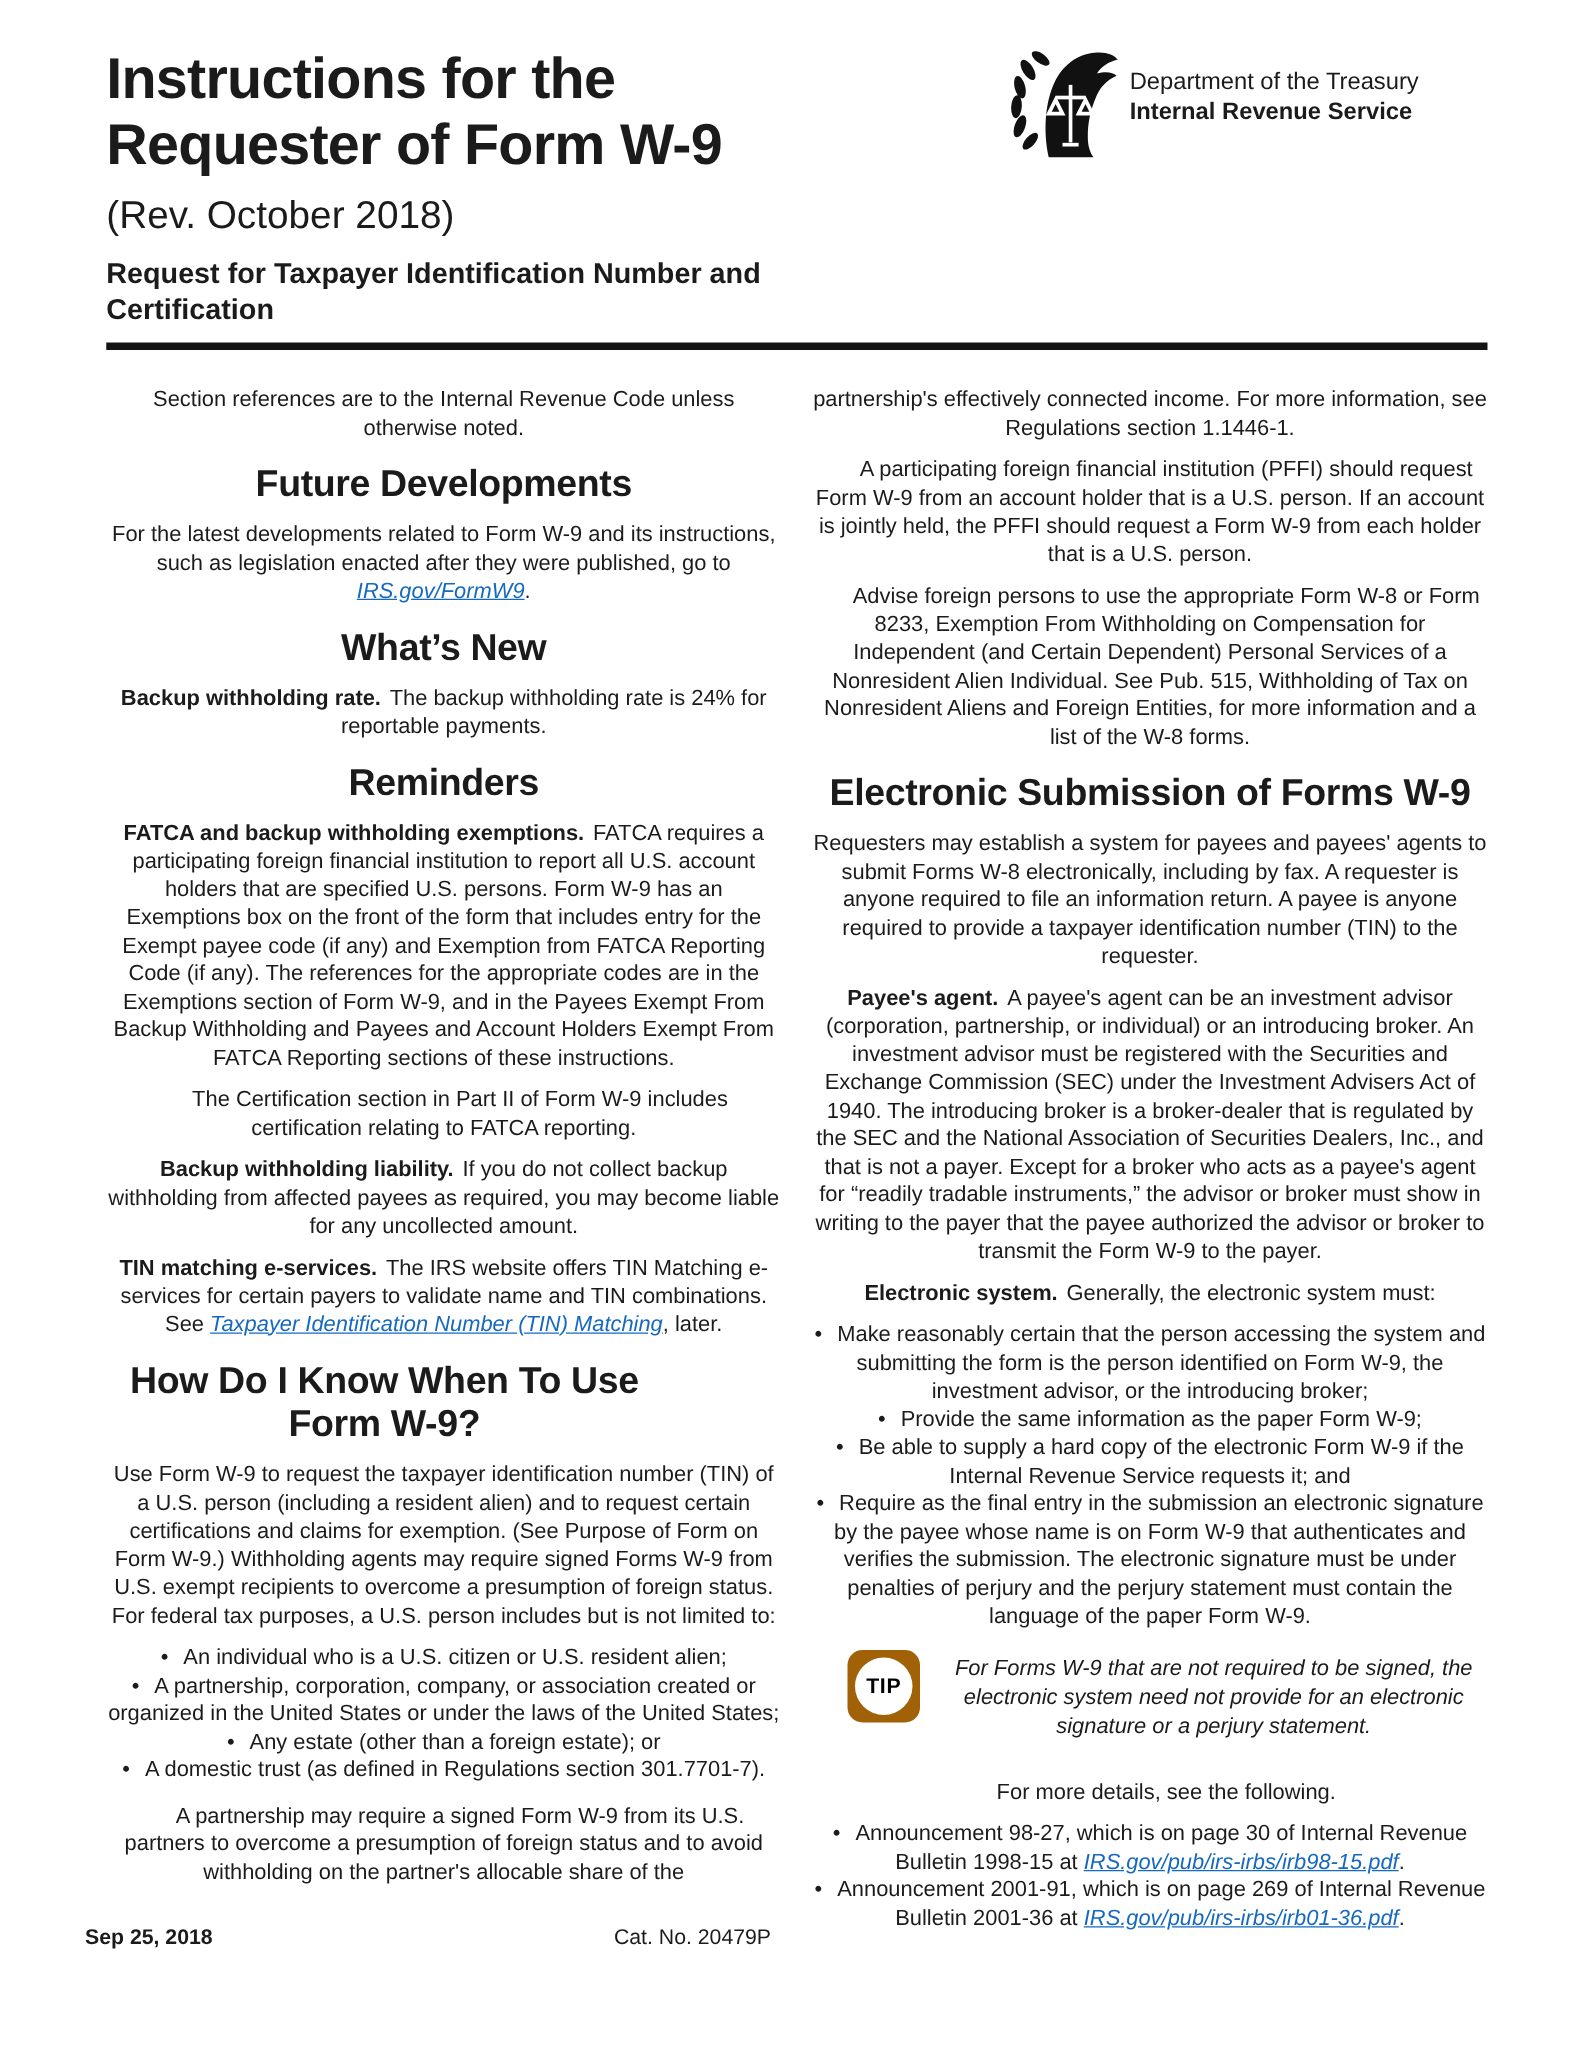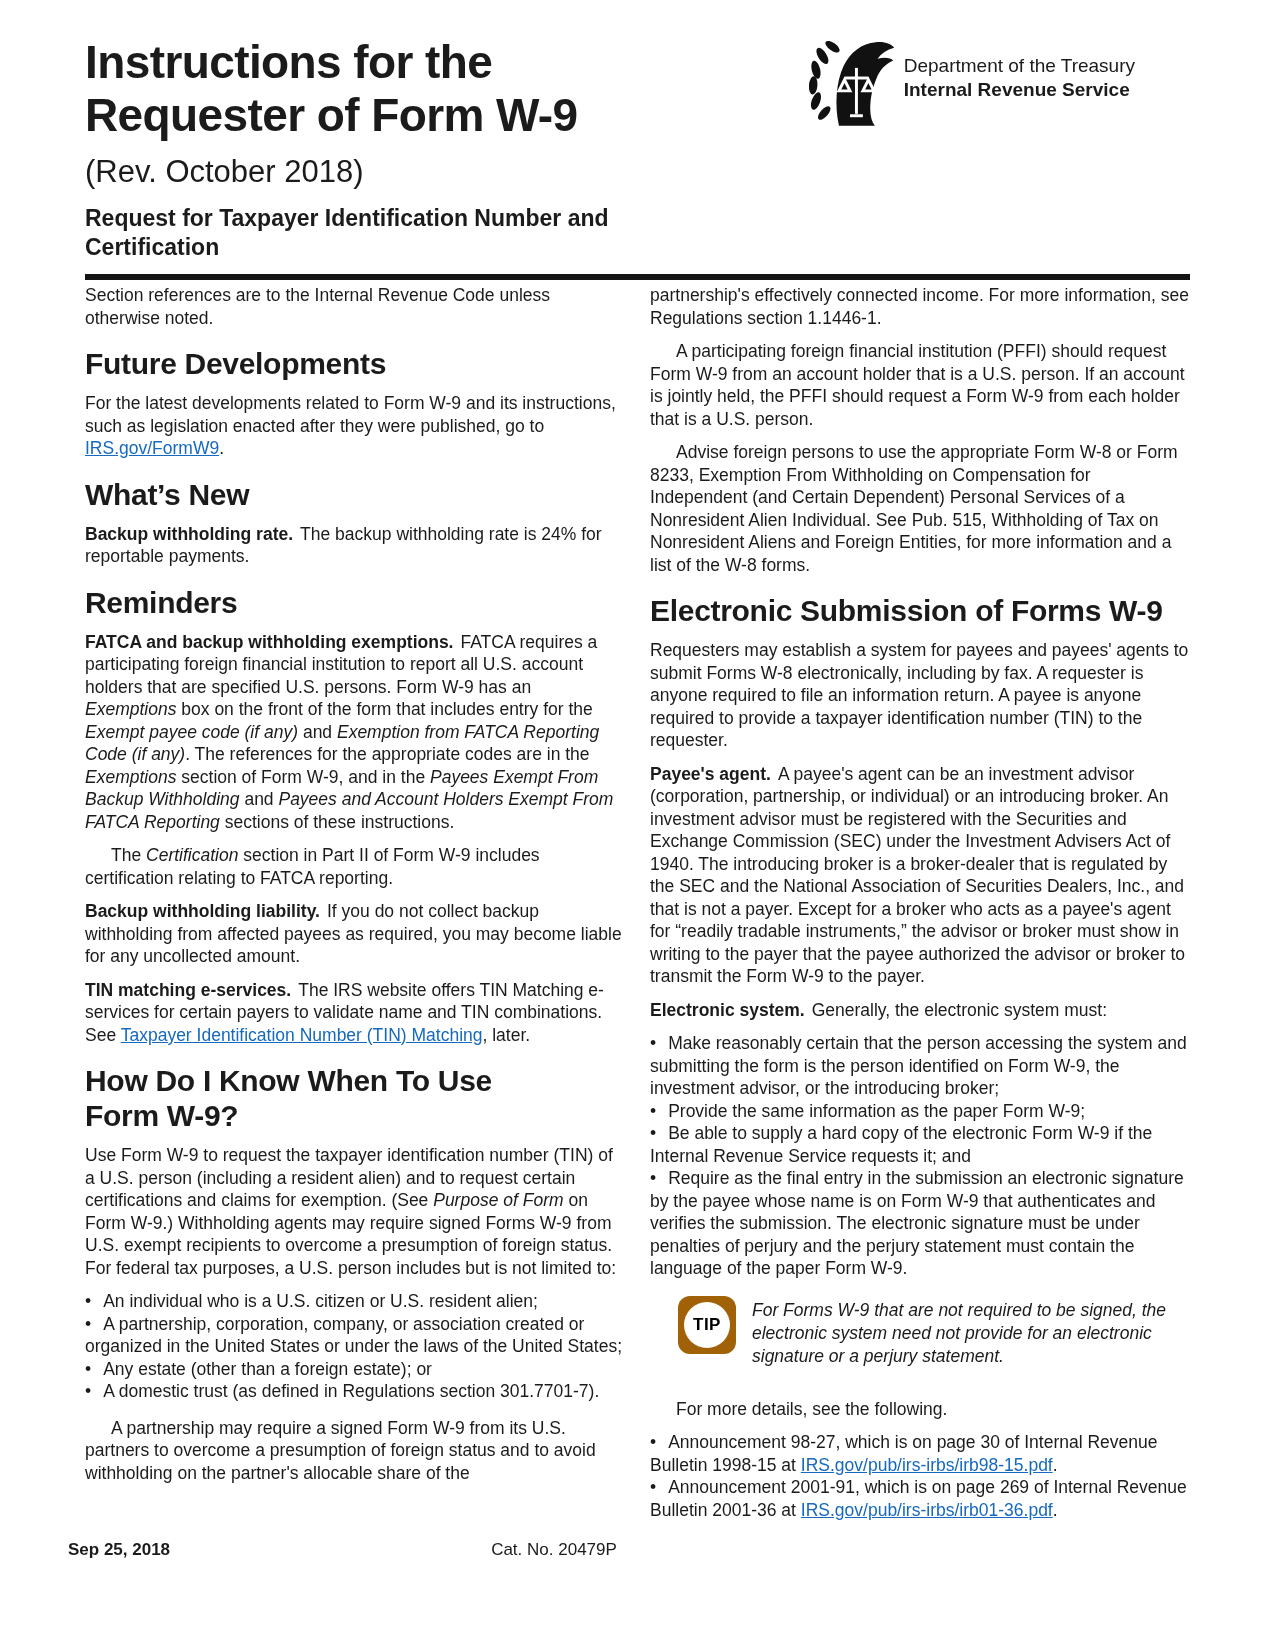--- a/index.html
+++ b/index.html
@@ -14,33 +14,33 @@
   .content{ padding:36px 85px 0; }
   .masthead{ display:flex; justify-content:space-between; align-items:flex-start; }
   .title{ font-size:46px; font-weight:700; line-height:53px; letter-spacing:-0.6px; }
   .agency{ display:flex; gap:8px; align-items:flex-start; margin-top:4px; margin-right:55px; }
   .logo-svg{ flex:0 0 auto; }
   .agency-text{ margin-top:14px; font-size:19px; line-height:24px; }
   .agency-line2{ font-weight:700; }
   .rev{ font-size:31px; font-weight:400; margin-top:12px; }
   .subtitle{ font-size:23px; font-weight:700; line-height:29px; margin-top:14px; max-width:585px; }
   .rule{ height:6px; background:#141414; margin-top:12px; width:1105px; }
-  .cols{ display:flex; gap:25px; margin-top:4px; }
+  .cols{ display:flex; gap:25px; margin-top:28px;text-align:center; }
   .col{ width:540px; }
   .p{ font-size:17.5px; line-height:22.5px; margin-bottom:11px; }
   .p.ind{ text-indent:26px; }
   .p.gap{ margin-top:14px; }
   .h1{ font-size:30px; font-weight:700; line-height:35px; margin:17px 0 11px; letter-spacing:-0.3px; }
   .h1.narrow{ max-width:445px; }
   .h1.oneline{ white-space:nowrap; }
   .bullet{ font-size:17.5px; line-height:22.5px; margin:0; }
   .bullet::before{ content:"•"; padding-right:12px; }
   .b{ font-weight:700; padding-right:7px; }
-  .i{ font-style:italic; }
-  a.lnk{ color:var(--link); text-decoration:underline; }
+  .i{ }
+  a.lnk{ color:var(--link); font-style:italic; text-decoration:underline; }
   .tip{ display:flex; gap:16px; margin:16px 0 30px; padding-left:28px; }
   .tipicon{ width:58px; height:58px; background:#a16207; border-radius:12px;
             display:flex; align-items:center; justify-content:center; flex:0 0 auto; }
   .tipcircle{ width:46px; height:46px; background:#fff; border-radius:50%;
               display:flex; align-items:center; justify-content:center; }
   .tiplabel{ font-weight:700; font-size:17px; letter-spacing:0.5px; color:#000; }
   .tip-text{ font-style:italic; font-size:17.5px; line-height:23px; padding-top:3px; }
   .footer{ position:absolute; left:68px; right:85px; top:1540px; height:24px; }
   .footer-date{ position:absolute; left:0; font-weight:700; font-size:17px; }
   .footer-cat{ position:absolute; left:0; right:150px; text-align:center; font-size:17px; }

